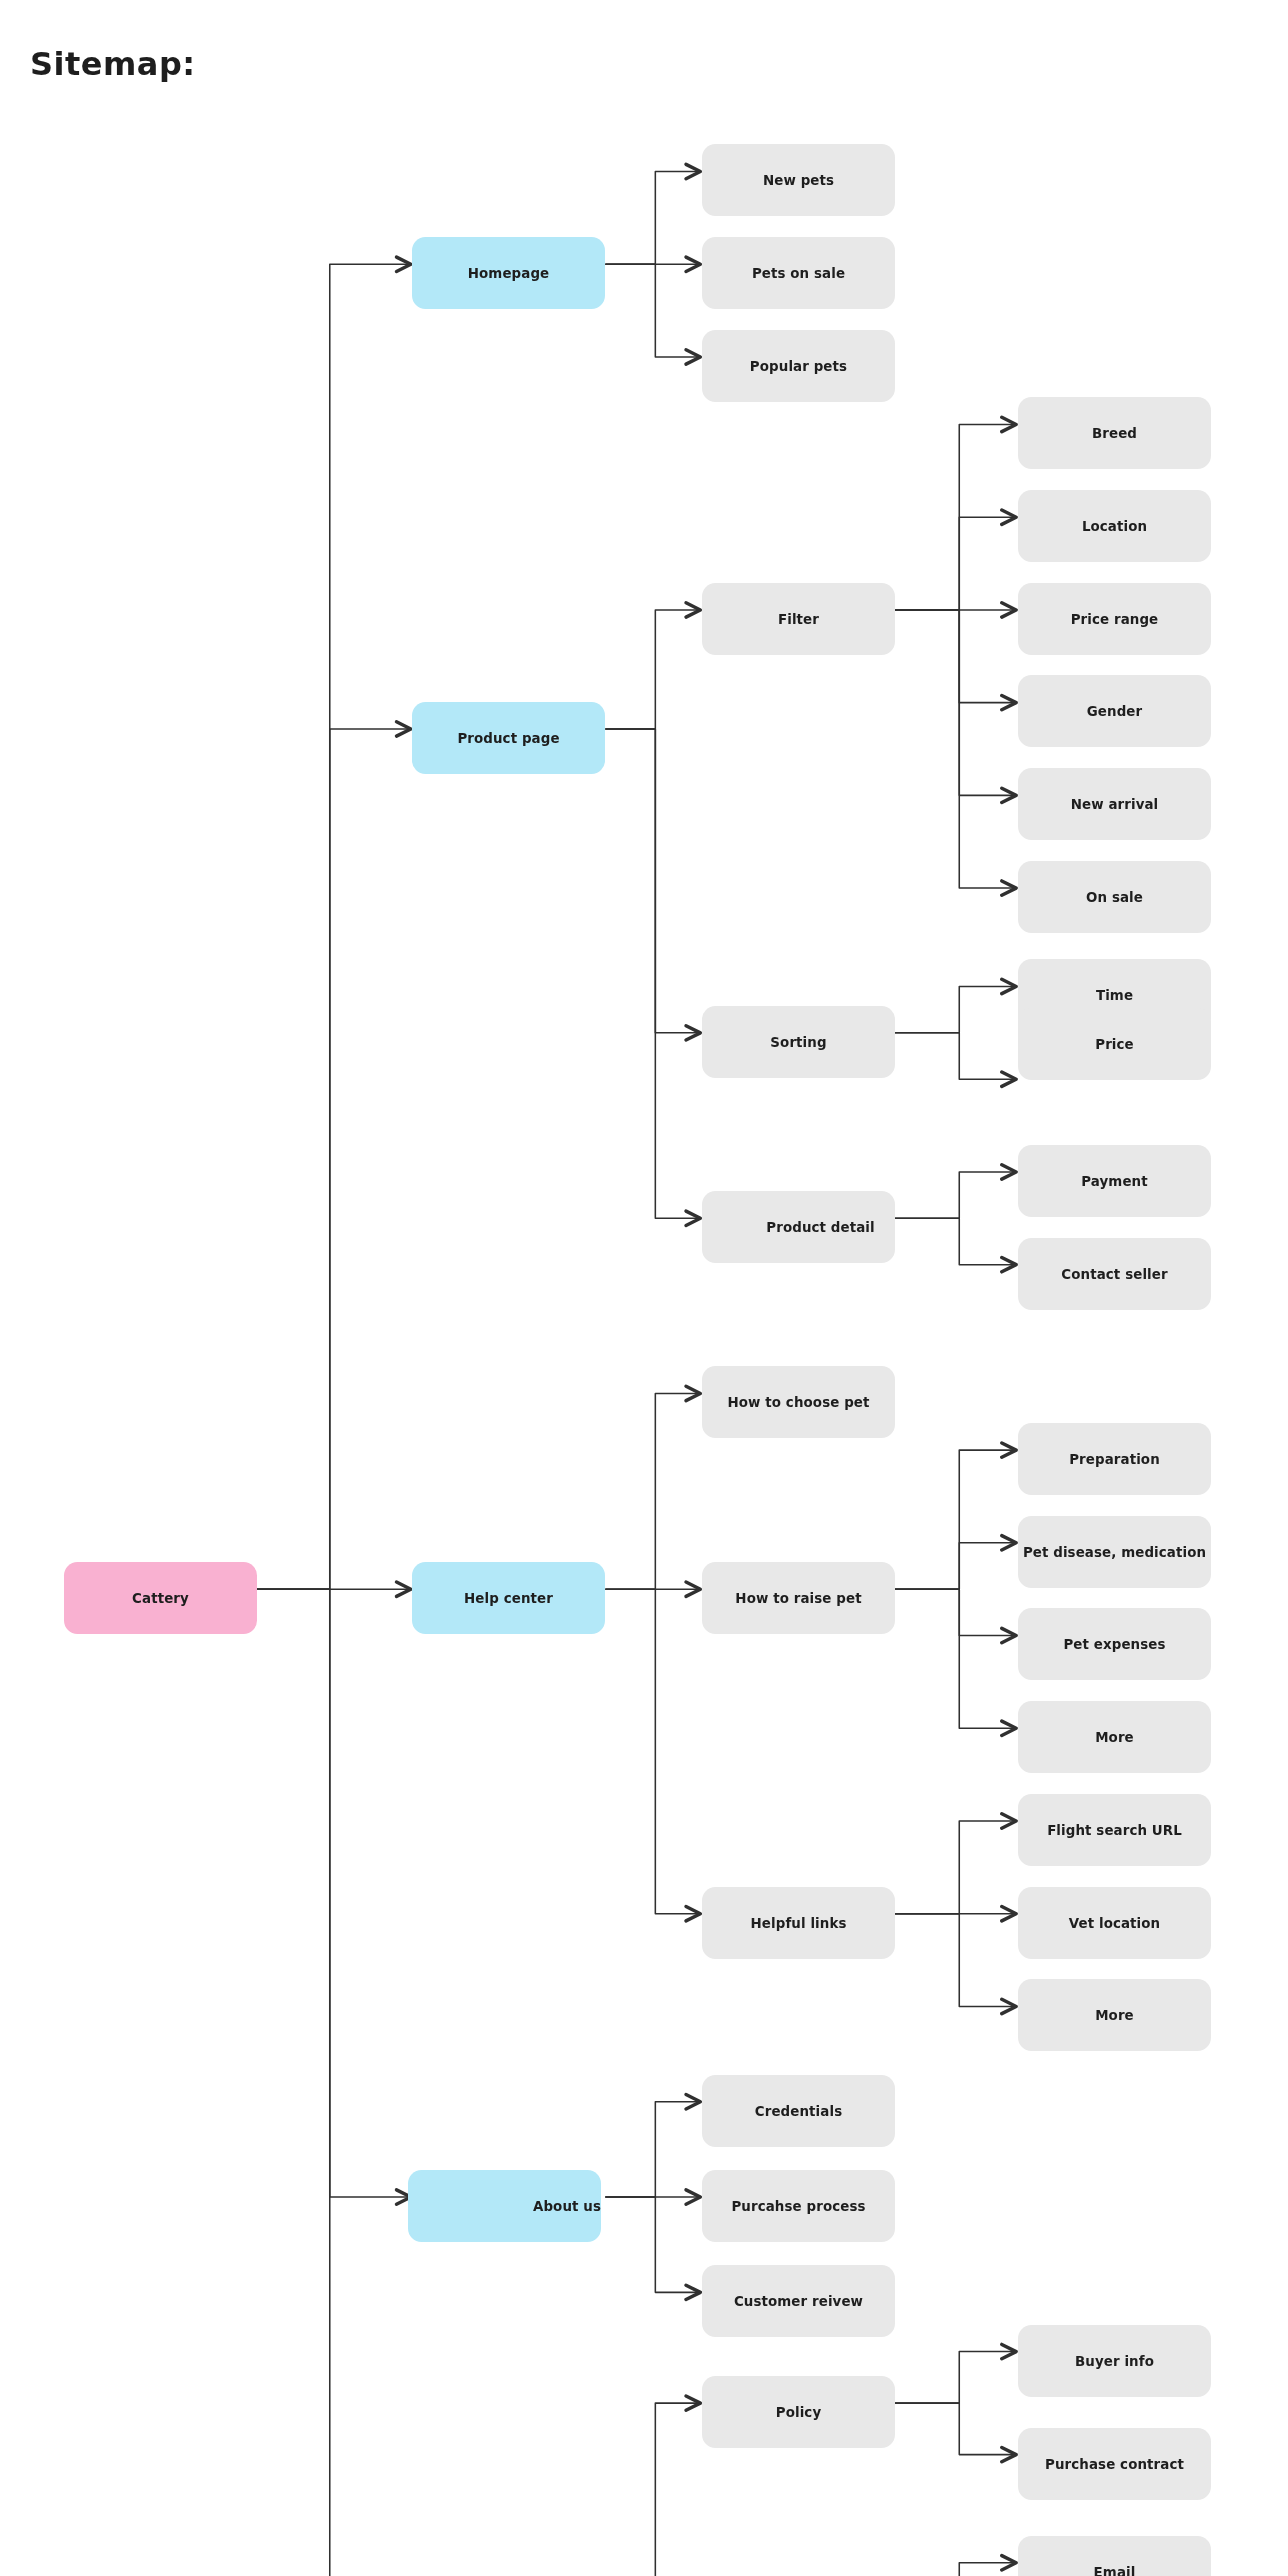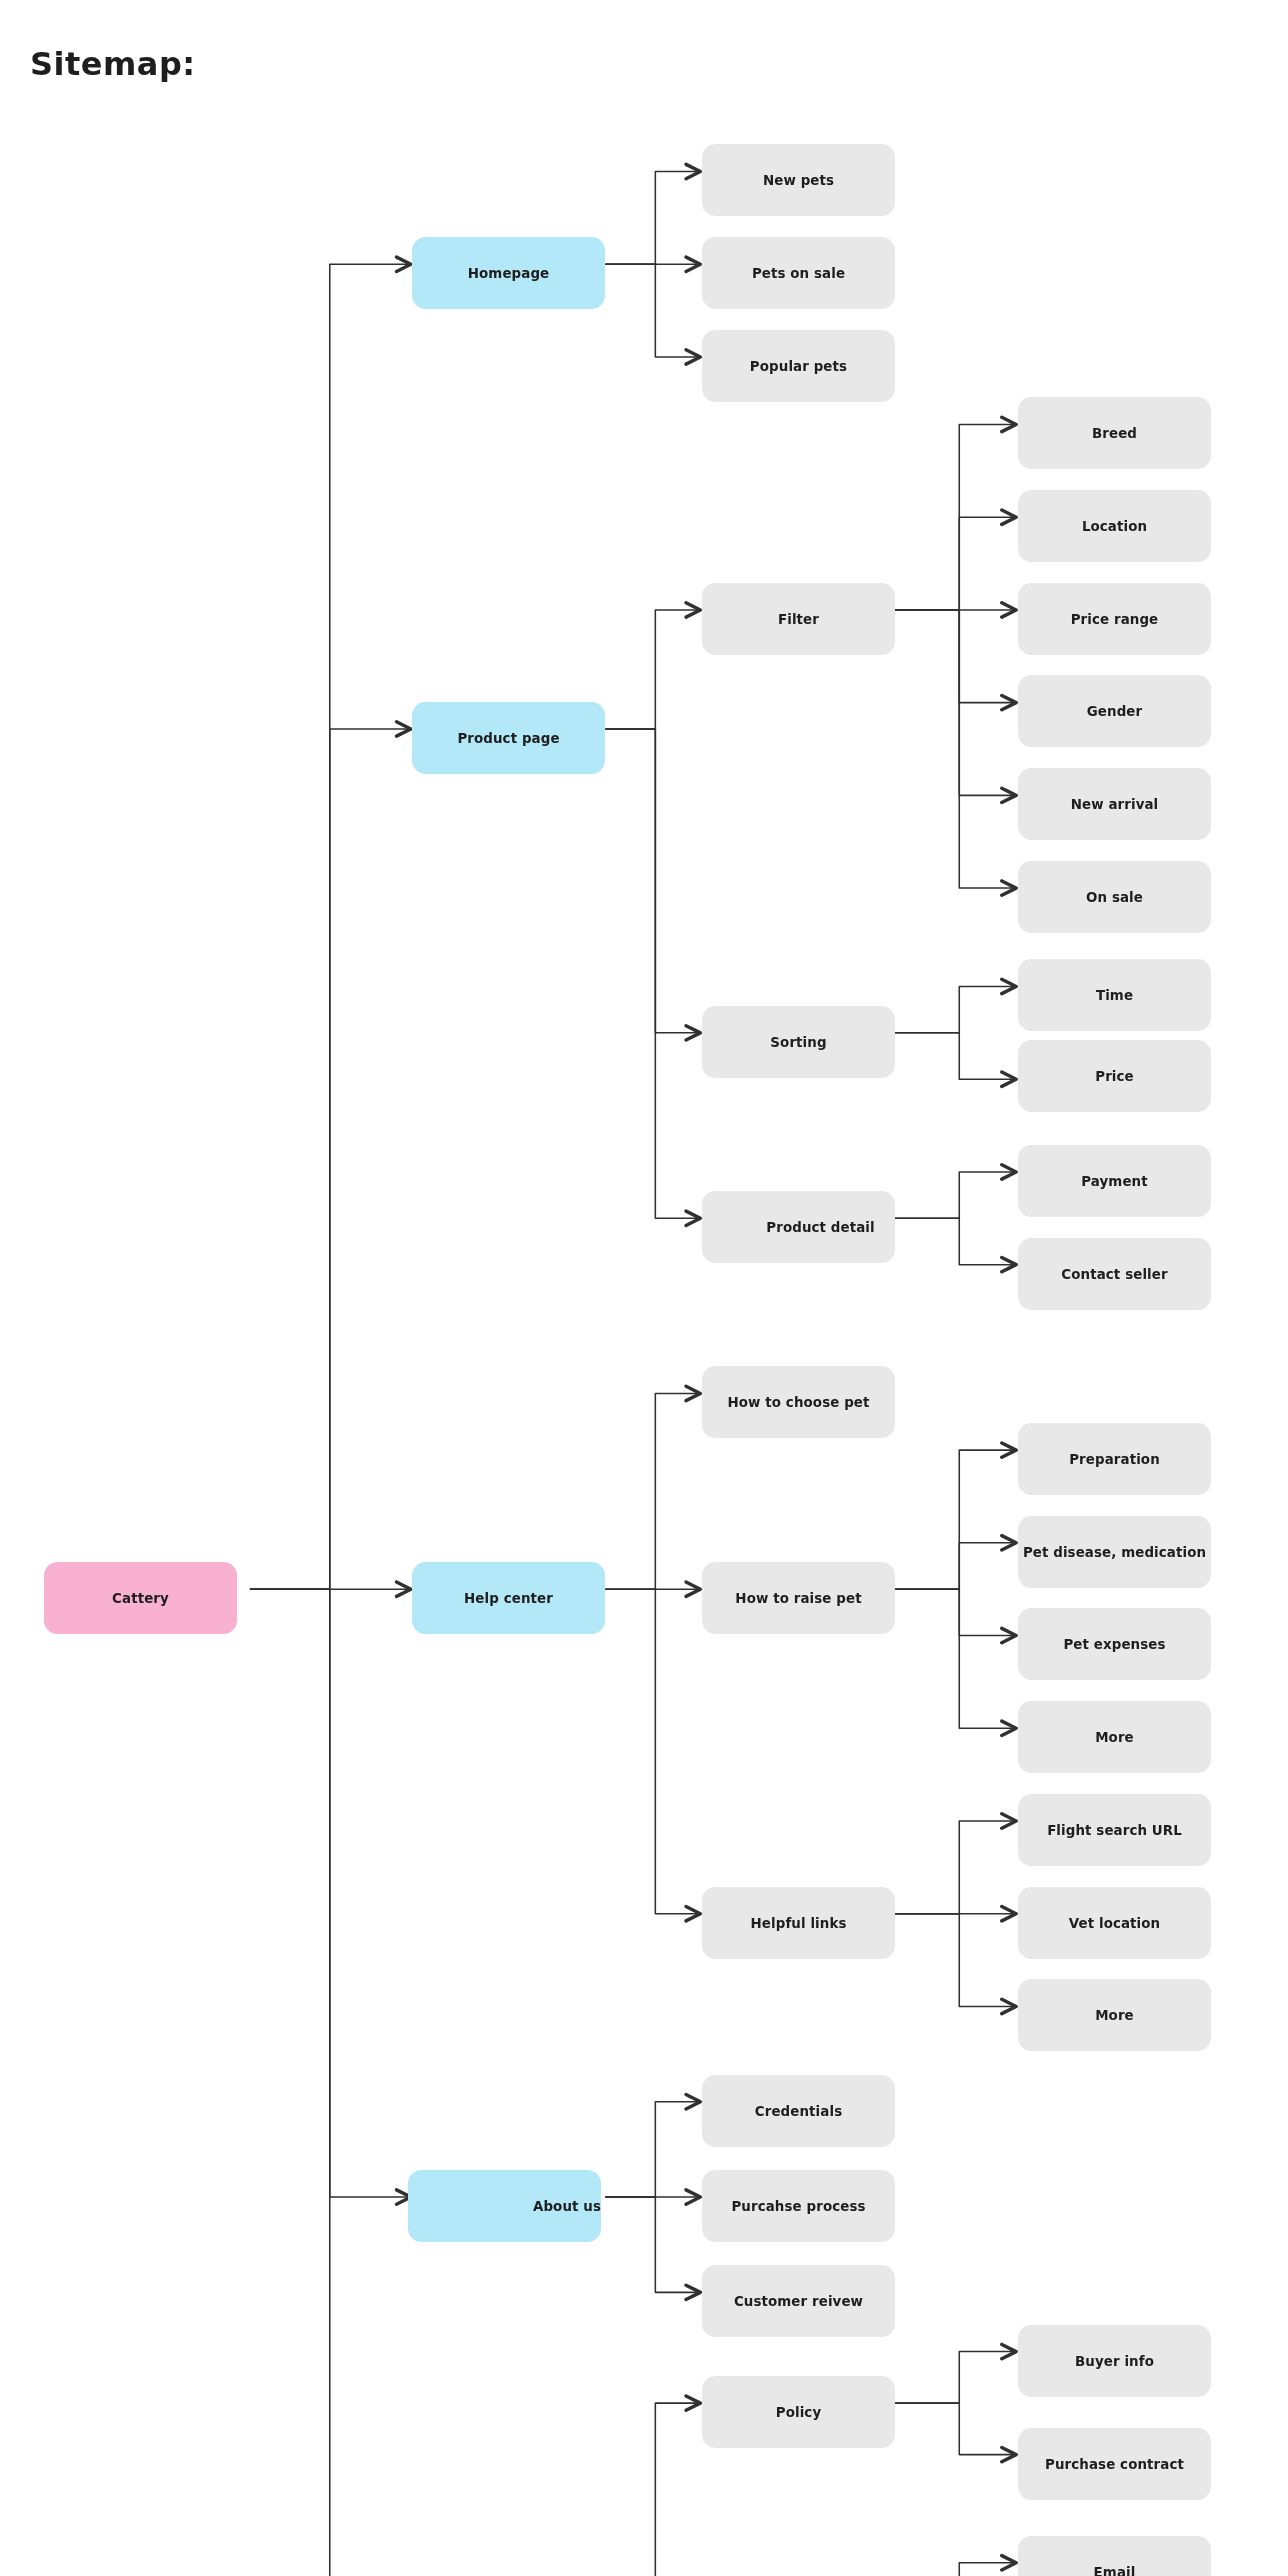--- a/index.html
+++ b/index.html
@@ -79,21 +79,21 @@
         <path d="M 1175 5145 L 1272 5145 L 1272 5695 L 1358 5695" fill="none" stroke="#303030" stroke-width="3" stroke-linejoin="round" marker-end="url(#arrow)"></path>
         <path d="M 1737 4665 L 1862 4665 L 1862 4565 L 1971 4565" fill="none" stroke="#303030" stroke-width="3" stroke-linejoin="round" marker-end="url(#arrow)"></path>
         <path d="M 1737 4665 L 1862 4665 L 1862 4765 L 1971 4765" fill="none" stroke="#303030" stroke-width="3" stroke-linejoin="round" marker-end="url(#arrow)"></path>
         <path d="M 1737 5282 L 1862 5282 L 1862 4975 L 1971 4975" fill="none" stroke="#303030" stroke-width="3" stroke-linejoin="round" marker-end="url(#arrow)"></path>
         <path d="M 1737 5282 L 1862 5282 L 1862 5180 L 1971 5180" fill="none" stroke="#303030" stroke-width="3" stroke-linejoin="round" marker-end="url(#arrow)"></path>
         <path d="M 1737 5282 L 1862 5282 L 1862 5385 L 1971 5385" fill="none" stroke="#303030" stroke-width="3" stroke-linejoin="round" marker-end="url(#arrow)"></path>
         <path d="M 1737 5282 L 1862 5282 L 1862 5590 L 1971 5590" fill="none" stroke="#303030" stroke-width="3" stroke-linejoin="round" marker-end="url(#arrow)"></path>
       </g>
   </svg>
   <div id="node-layer">
-      <div class="node node-root" style="left: 44px; top: 1562px;">
+      <div class="node node-root" style="left: 64px; top: 1562px;">
         <span class="node-label">Cattery</span>
       </div>
       <div class="node node-section" style="left: 412px; top: 237px;">
         <span class="node-label">Homepage</span>
       </div>
       <div class="node node-page" style="left: 702px; top: 144px;">
         <span class="node-label">New pets</span>
       </div>
       <div class="node node-page" style="left: 702px; top: 237px;">
         <span class="node-label">Pets on sale</span>
@@ -124,21 +124,21 @@
       </div>
       <div class="node node-page" style="left: 1018px; top: 861px;">
         <span class="node-label">On sale</span>
       </div>
       <div class="node node-page" style="left: 702px; top: 1006px;">
         <span class="node-label">Sorting</span>
       </div>
       <div class="node node-page" style="left: 1018px; top: 959px;">
         <span class="node-label">Time</span>
       </div>
-      <div class="node node-page" style="left: 1018px; top: 1040px; align-items: center;">
+      <div class="node node-page" style="left: 1018px; top: 1008px; align-items: center;">
         <span class="node-label">Price</span>
       </div>
       <div class="node node-page" style="left: 702px; top: 1191px; padding-left: 44px;">
         <span class="node-label">Product detail</span>
       </div>
       <div class="node node-page" style="left: 1018px; top: 1145px;">
         <span class="node-label">Payment</span>
       </div>
       <div class="node node-page" style="left: 1018px; top: 1238px;">
         <span class="node-label">Contact seller</span>

